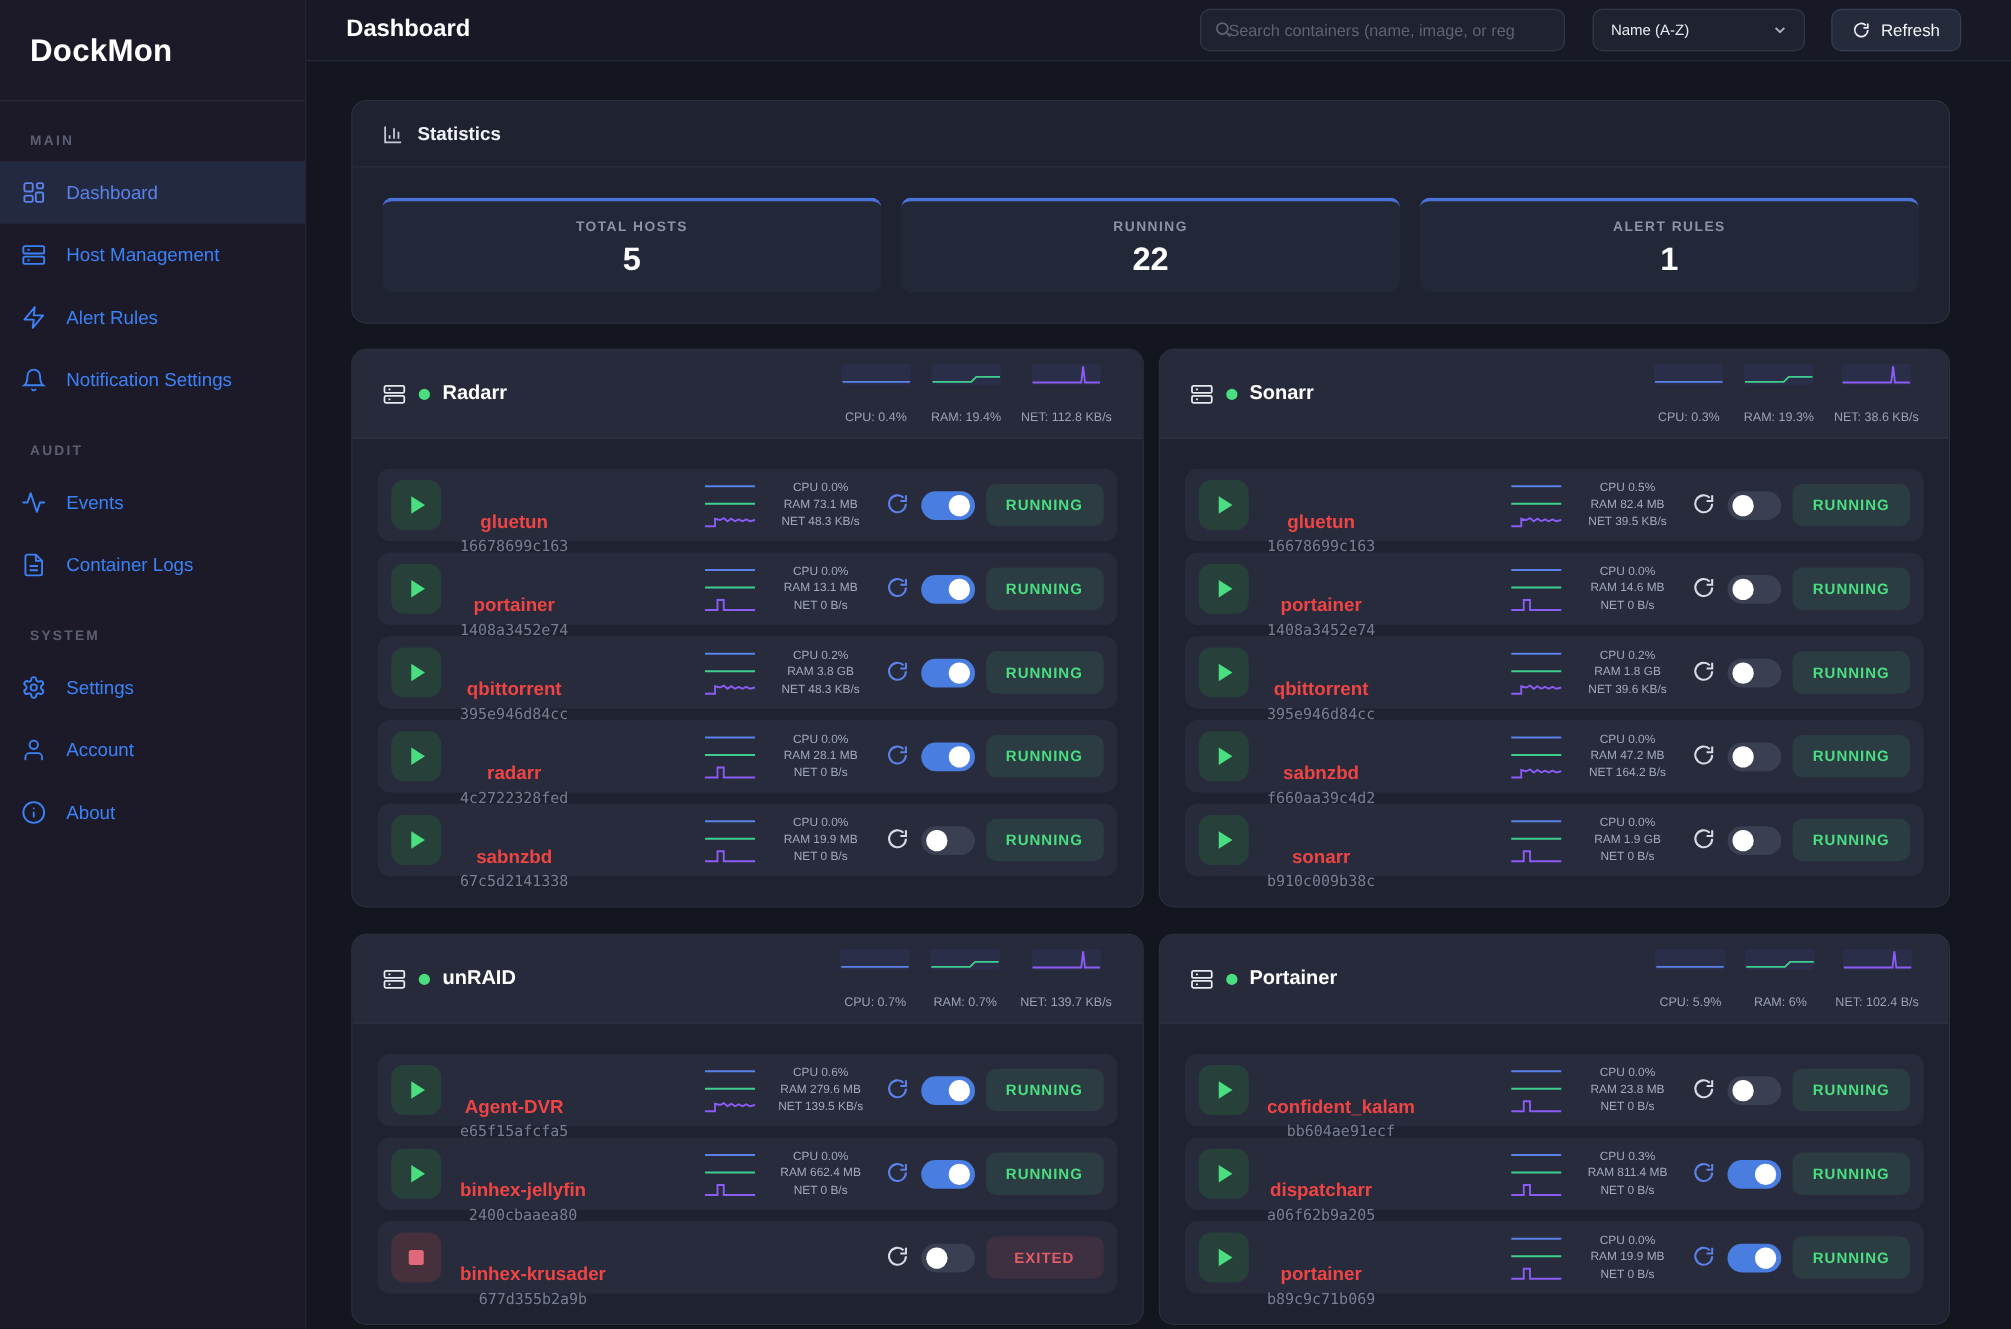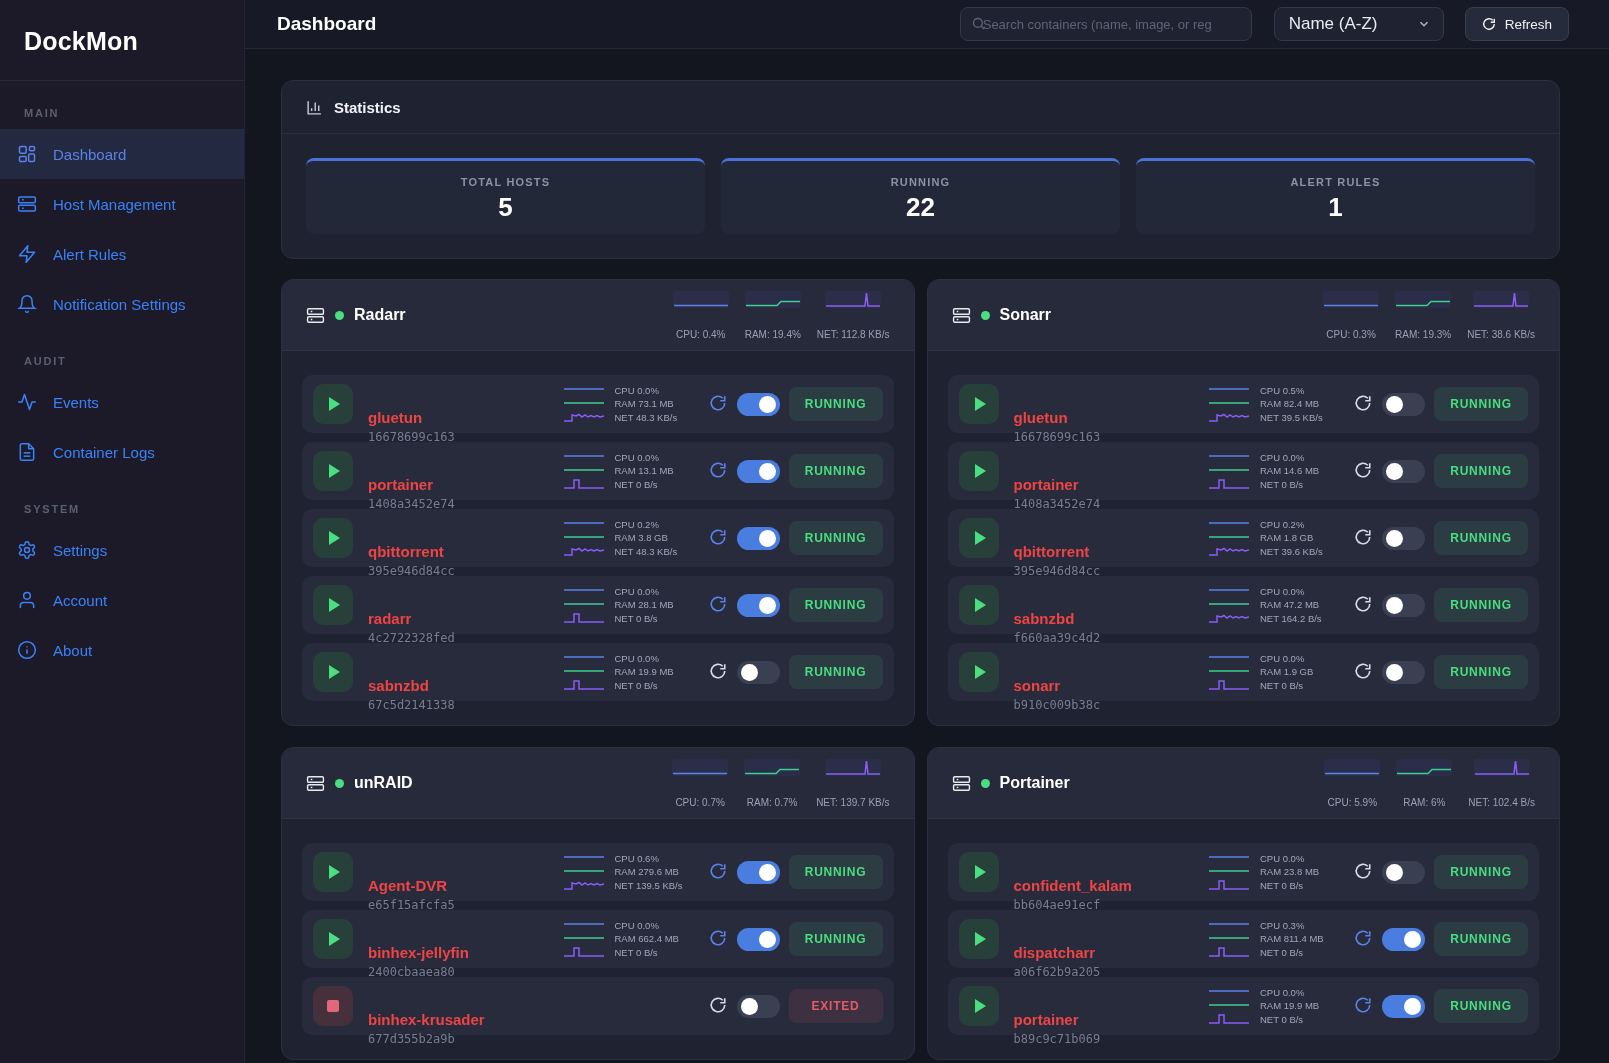--- a/index.html
+++ b/index.html
@@ -42,21 +42,21 @@
   .searchbox input {
     width:100%; height:100%; background:#1e2231; border:1px solid #333849;
     border-radius:8px; color:#d6d9e4; font-size:13px;
     padding:0 12px 0 22px; outline:none; font-family:"Liberation Sans", sans-serif;
   }
   .searchbox input::placeholder { color:#5e6375; }
   .searchbox .s-icon { position:absolute; left:11px; top:9px; width:15px; height:15px; color:#5e6375; }
   .sort-select {
     width:170px; height:34px; background:#1e2231; border:1px solid #333849;
     border-radius:8px; display:flex; align-items:center; justify-content:space-between;
-    padding:0 12px 0 14px; font-size:17px; color:#e8eaf2; cursor:pointer; margin-right:21px;
+    padding:0 12px 0 14px; font-size:12px; color:#e8eaf2; cursor:pointer; margin-right:21px;
   }
   .sort-select svg { width:14px; height:14px; color:#aeb3c4; }
   .refresh-btn {
     height:34px; background:#262b3b; border:1px solid #383e50; border-radius:8px;
     display:flex; align-items:center; gap:9px; padding:0 16px;
     font-size:13.5px; color:#f0f1f6; cursor:pointer;
   }
   .refresh-btn svg { width:14px; height:14px; }
   
   .main { position:absolute; left:245px; top:49px; right:0; bottom:0; padding:31px 49px 0 36px; overflow:hidden; }
@@ -70,21 +70,21 @@
   .panel-head svg { width:17px; height:17px; color:#c9ccda; }
   .stats-body { display:flex; gap:16px; padding:24px; }
   .stat-card {
     flex:1; background:#232838; border-radius:8px; border-top:3px solid #4a72d8;
     height:76px; display:flex; flex-direction:column; align-items:center; justify-content:center; gap:6px;
   }
   .stat-label { font-size:11px; letter-spacing:1.2px; color:#8d92a6; font-weight:600; }
   .stat-value { font-size:26px; font-weight:800; color:#ffffff; line-height:1; }
   
   .host-grid { display:grid; grid-template-columns:1fr 1fr; gap:21px 12px; margin-top:20px; }
-  .host-card { background:#1f2230; border:1px solid #2b2f3f; border-radius:12px; overflow:hidden; }
+  .host-card { background:#1f2230; border:1px solid #2b2f3f; border-radius:12px; overflow:hidden;text-align:center; }
   .host-head {
     height:71px; background:#262a3a; border-bottom:1px solid #2e3243;
     display:flex; align-items:center; padding:0 24px;
   }
   .host-id-group { display:flex; align-items:center; gap:10px; margin-right:auto; }
   .host-id-group svg { width:19px; height:19px; color:#e8eaf0; }
   .host-dot { width:9px; height:9px; border-radius:50%; background:#4ade80; }
   .host-name { font-size:16px; font-weight:700; color:#ffffff; }
   .host-metrics { display:flex; gap:16px; }
   .metric { display:flex; flex-direction:column; align-items:center; }

